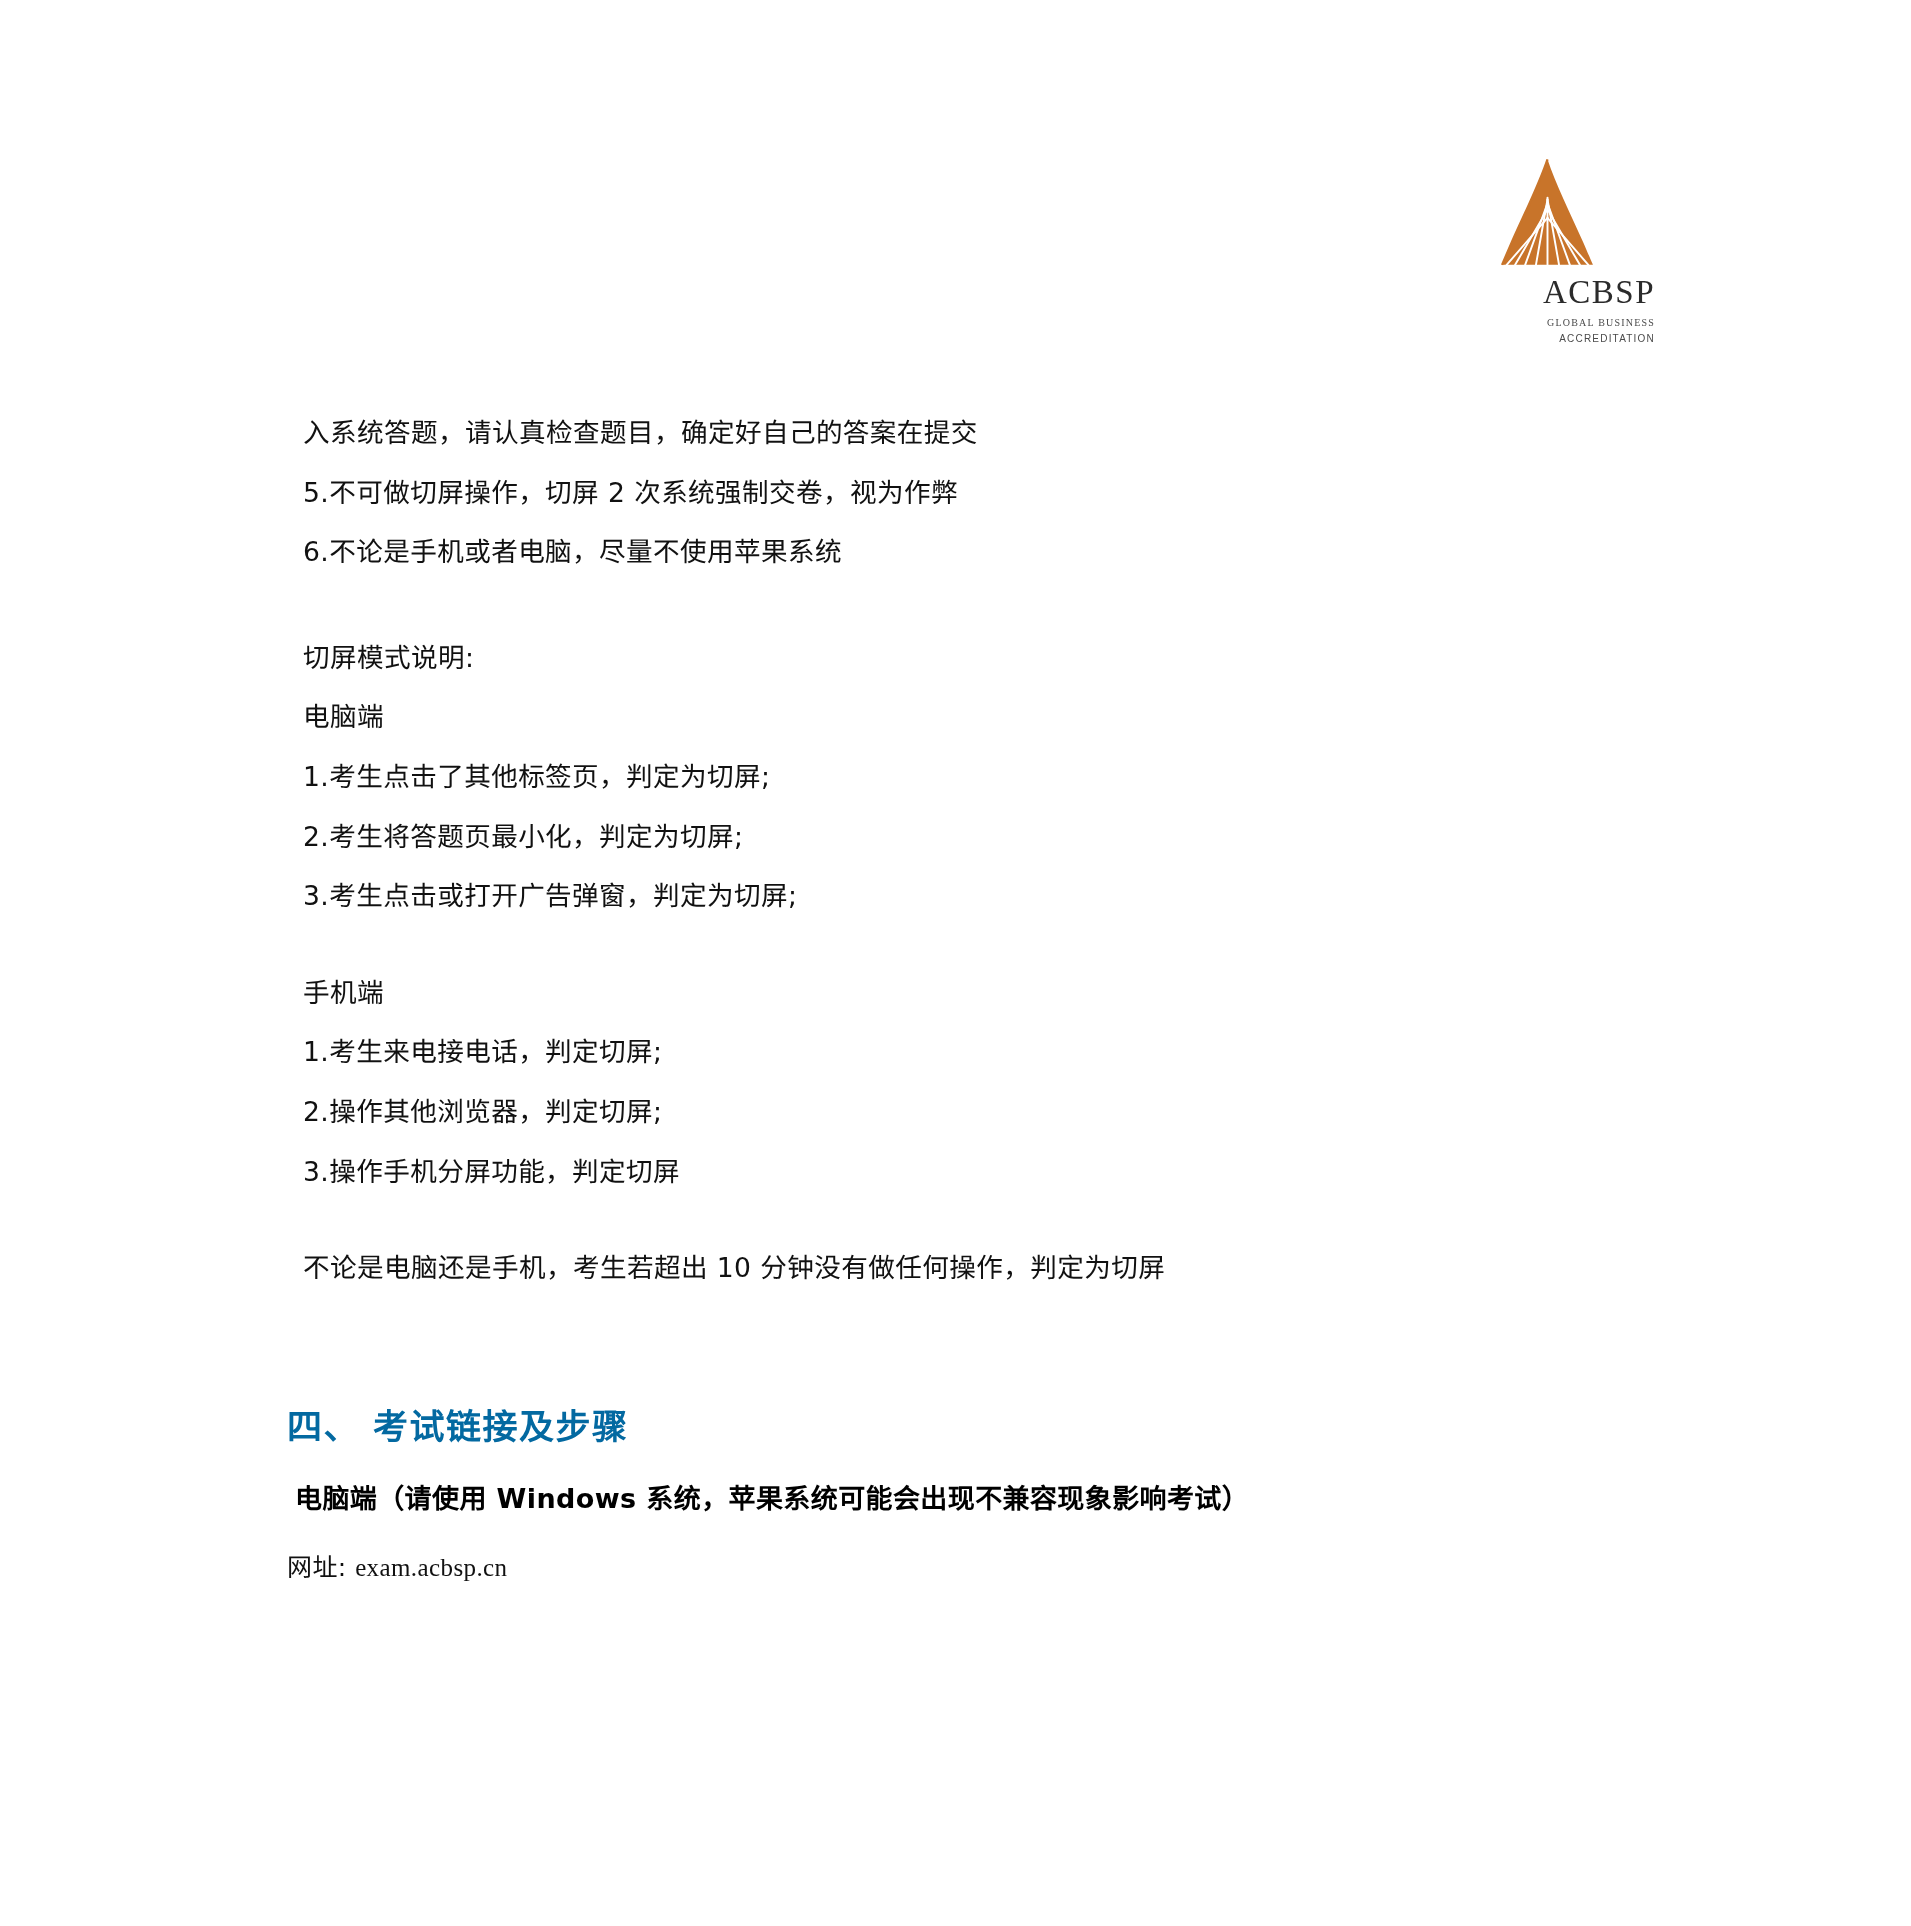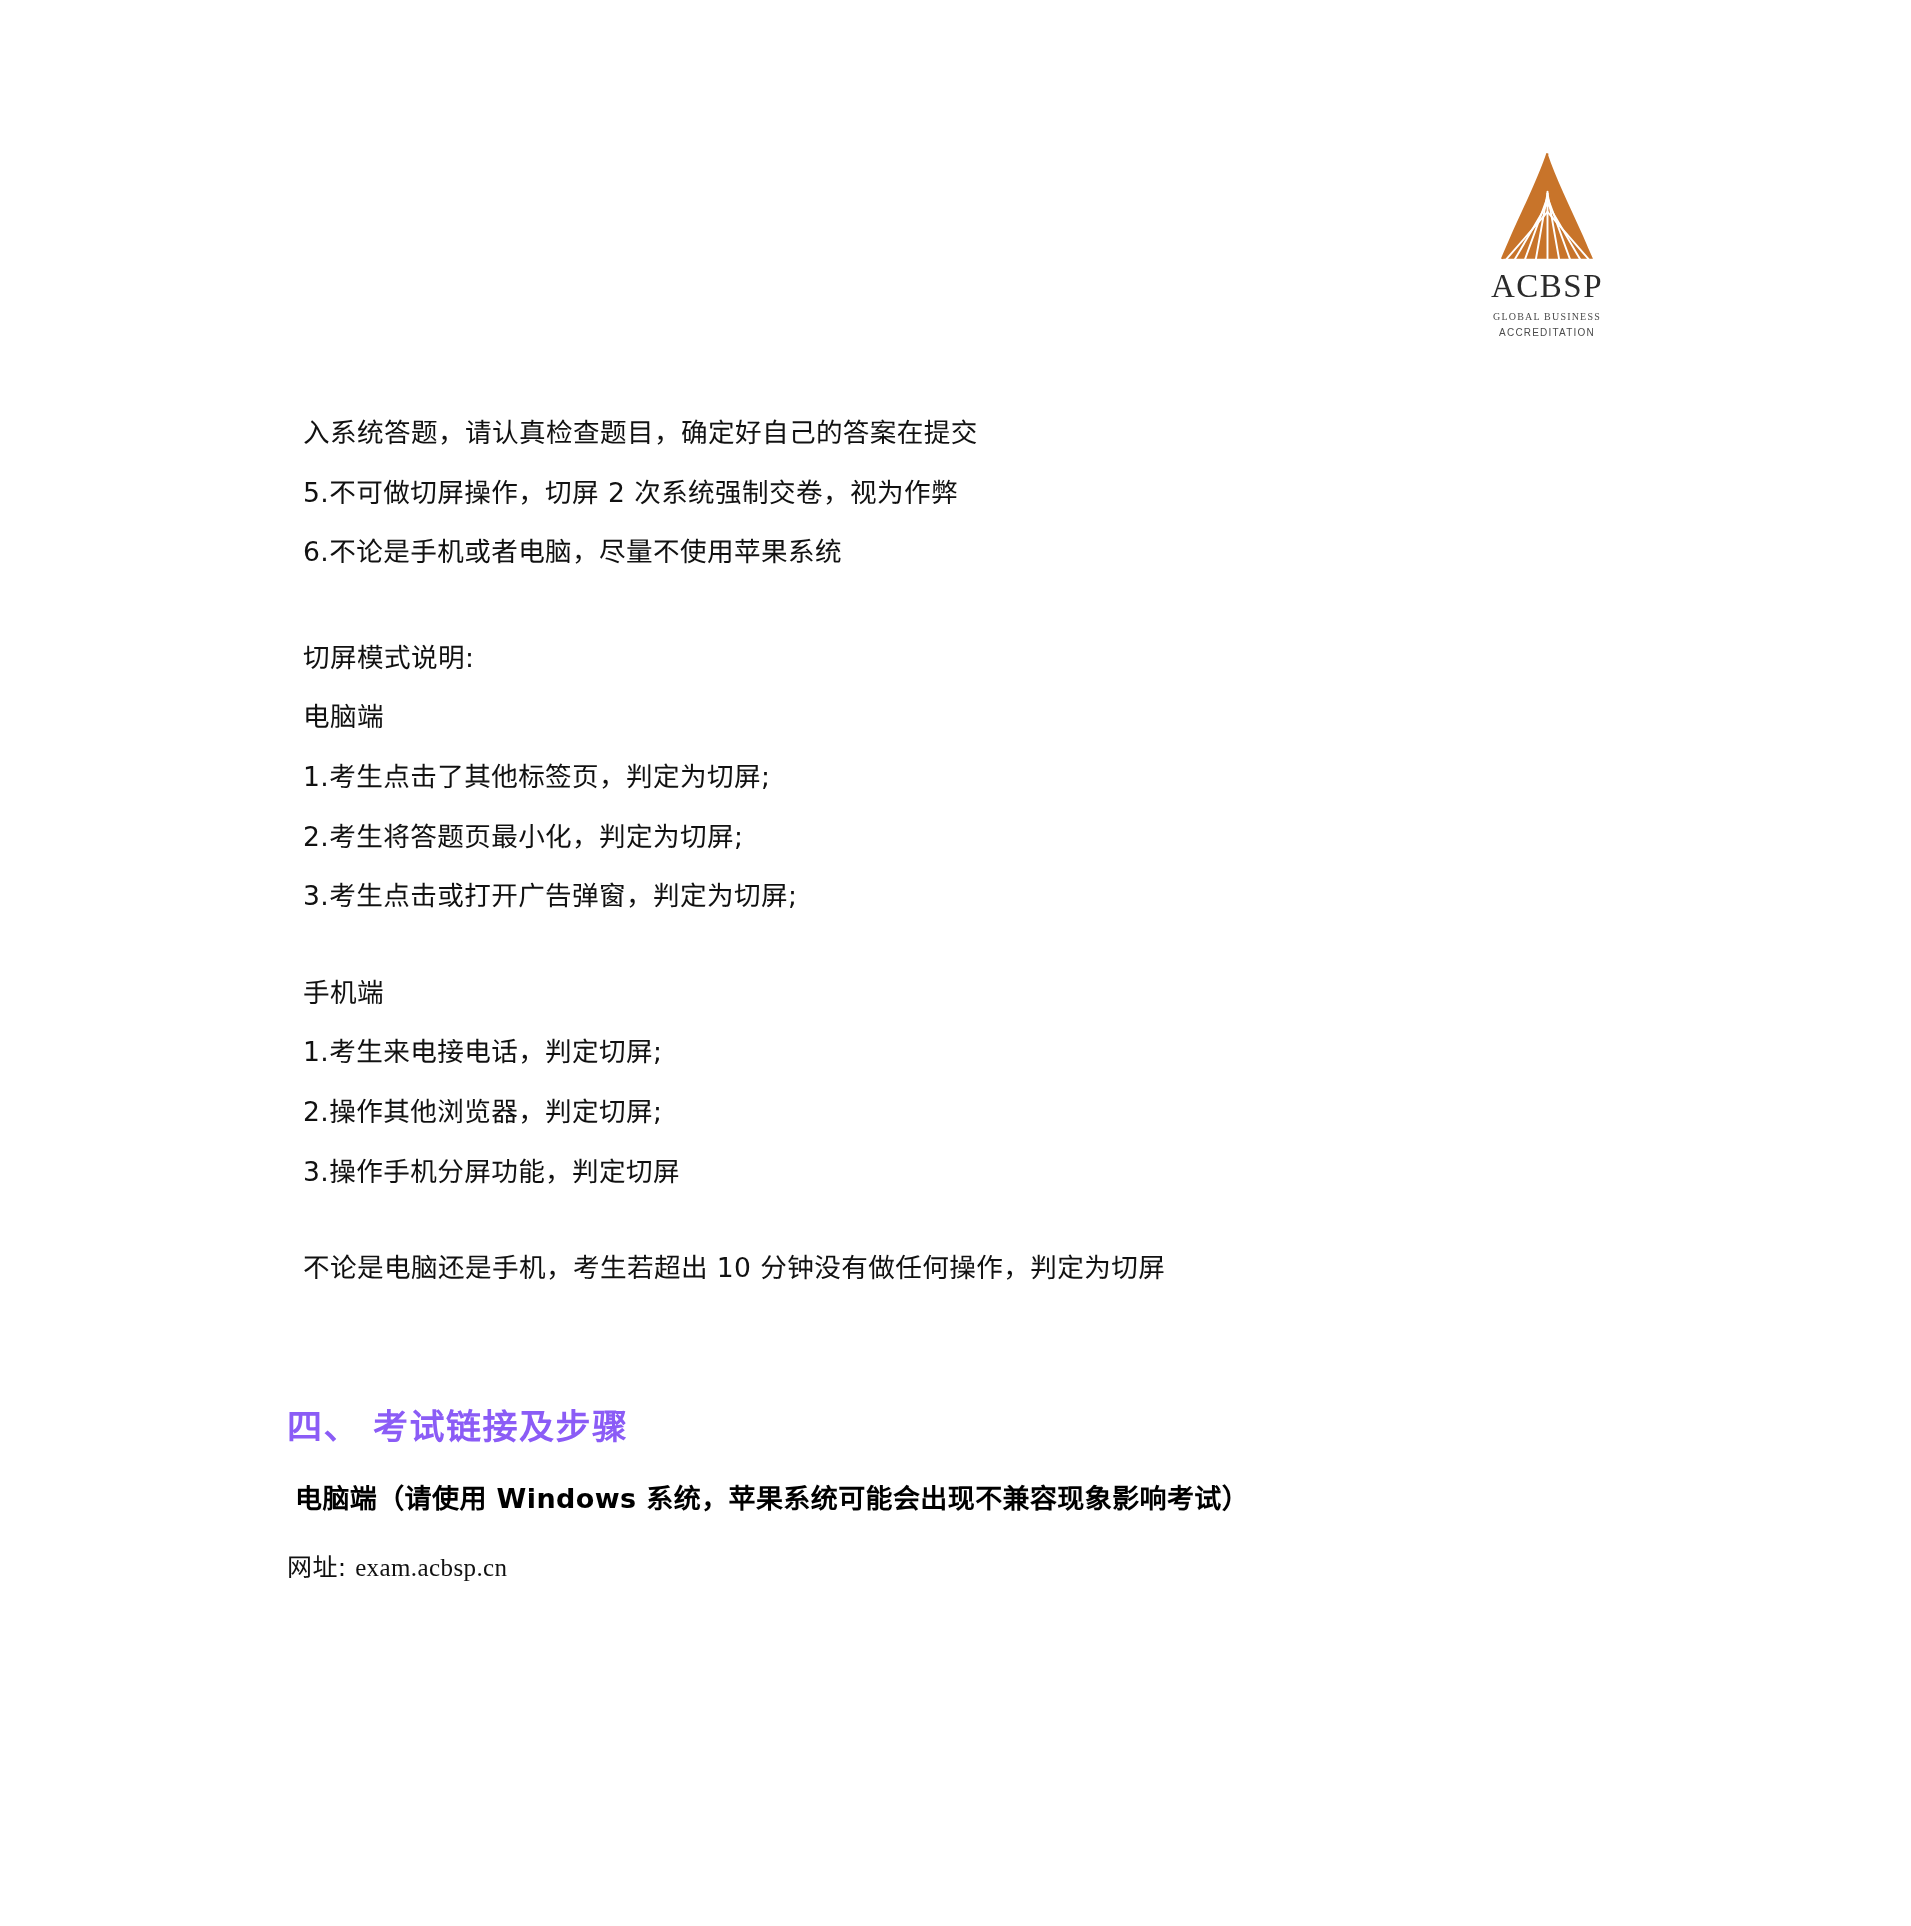--- a/index.html
+++ b/index.html
@@ -21,24 +21,24 @@
     width: 1911px;
     height: 2703px;
     box-sizing: border-box;
     padding: 0;
     background: #ffffff;
   }
 
   
   .logo-block {
     position: absolute;
-    top: 150px;
+    top: 156px;
     left: 1439px;
     width: 216px;
-    text-align: center;
+    text-align: right;
   }
   .logo-mark {
     width: 131px;
     height: 116px;
     margin: 0 auto;
     position: relative;
   }
   .logo-mark svg { display: block; width: 100%; height: 100%; }
   .logo-title {
     font-family: "Liberation Serif", "DejaVu Serif", serif;
@@ -79,21 +79,21 @@
     letter-spacing: 0.4px;
     white-space: pre-wrap;
   }
 
   .spacer-lg { height: 46px; }
   .spacer-md { height: 37px; }
 
   .section-heading {
     font-size: 35px;
     font-weight: bold;
-    color: #8b5cf6;
+    color: #0369a1;
     margin: 0 0 28.5px 0;
     letter-spacing: 1.5px;
   }
   .section-heading .num { margin-right: 13px; }
 
   .bold-line {
     font-size: 27px;
     font-weight: bold;
     color: #000000;
     margin: 0 0 31px 8px;

